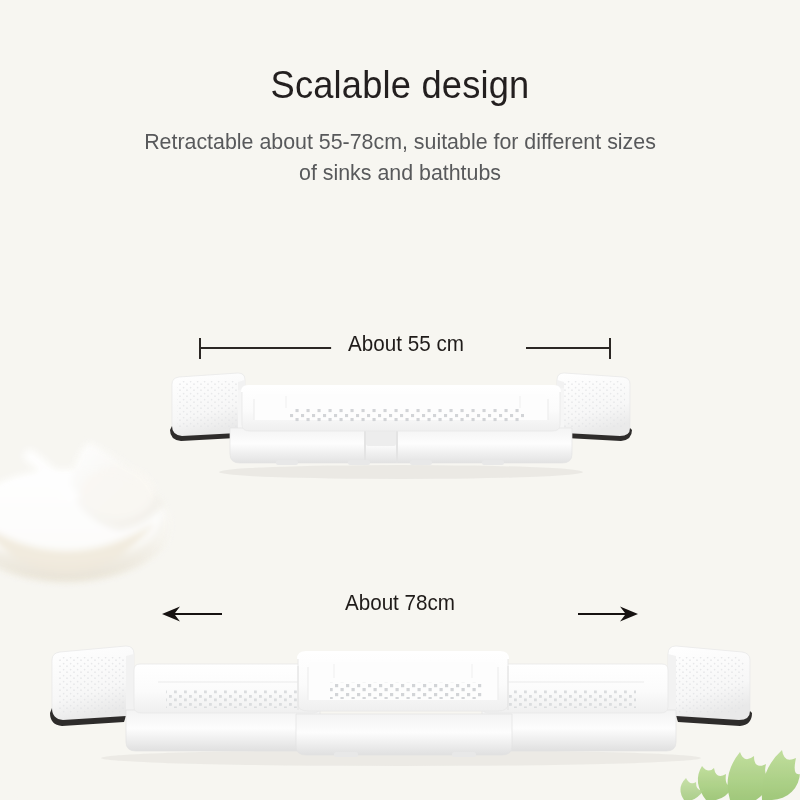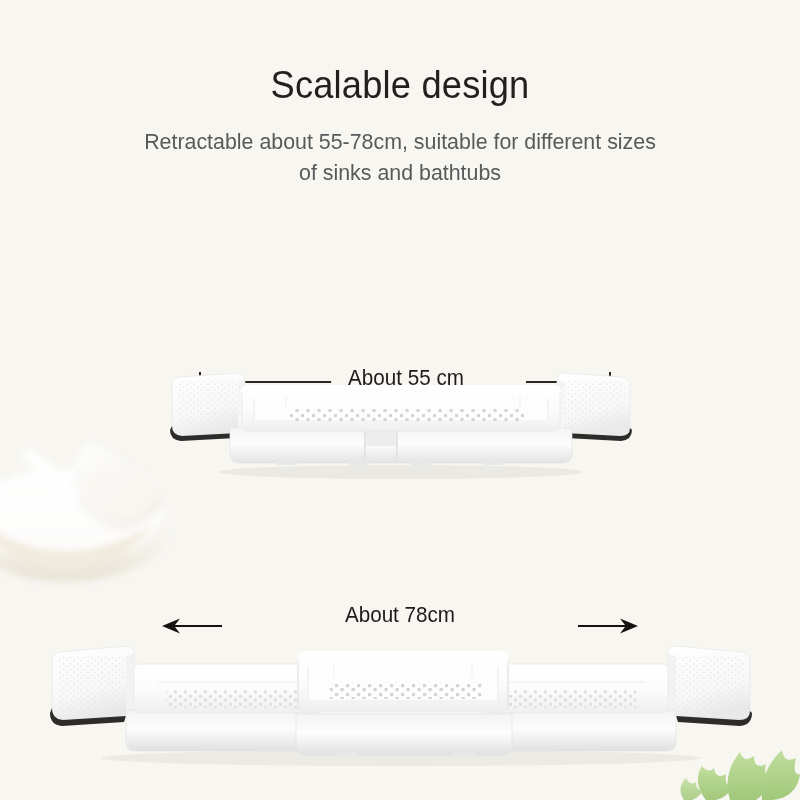--- a/index.html
+++ b/index.html
@@ -18,35 +18,35 @@
     font-size:39px;line-height:50px;color:#231F1F;letter-spacing:.2px;
     font-weight:400;transform:scaleX(.93);transform-origin:center;
   }
   .subtitle{
     position:absolute;left:50px;top:126px;width:700px;text-align:center;
     font-size:22.5px;line-height:31px;color:#58595B;font-weight:400;
     transform:scaleX(.95);transform-origin:center;
   }
 
   
-  .dim55{position:absolute;left:199px;top:338px;width:412px;height:24px;margin-top:34px;}
+  .dim55{position:absolute;left:199px;top:338px;width:412px;height:24px;}
   .dim55 .cap{position:absolute;top:0;width:2px;height:21px;background:#2B2724;}
   .dim55 .cap.l{left:0;}
   .dim55 .cap.r{right:0;}
   .dim55 .seg{position:absolute;top:9px;height:2px;background:#2B2724;}
   .dim55 .seg.l{left:1px;width:135px;}
   .dim55 .seg.r{right:1px;width:84px;}
   .dim55 .lbl{
     position:absolute;left:129px;top:-9px;width:156px;text-align:center;
     font-size:21.5px;line-height:30px;color:#1F1B19;background:#F7F6F1;
     transform:scaleX(.96);transform-origin:center;
   }
 
   
-  .dim78{position:absolute;left:160px;top:600px;width:480px;height:40px;}
+  .dim78{position:absolute;left:160px;top:588px;width:480px;height:40px;}
   .dim78 .lbl{
     position:absolute;left:0;top:0;width:480px;text-align:center;
     font-size:21.5px;line-height:30px;color:#1F1B19;
     transform:scaleX(.96);transform-origin:center;
   }
   .arrow{position:absolute;top:16px;}
   .arrow svg{display:block;}
 
   
   .prod{position:absolute;}

